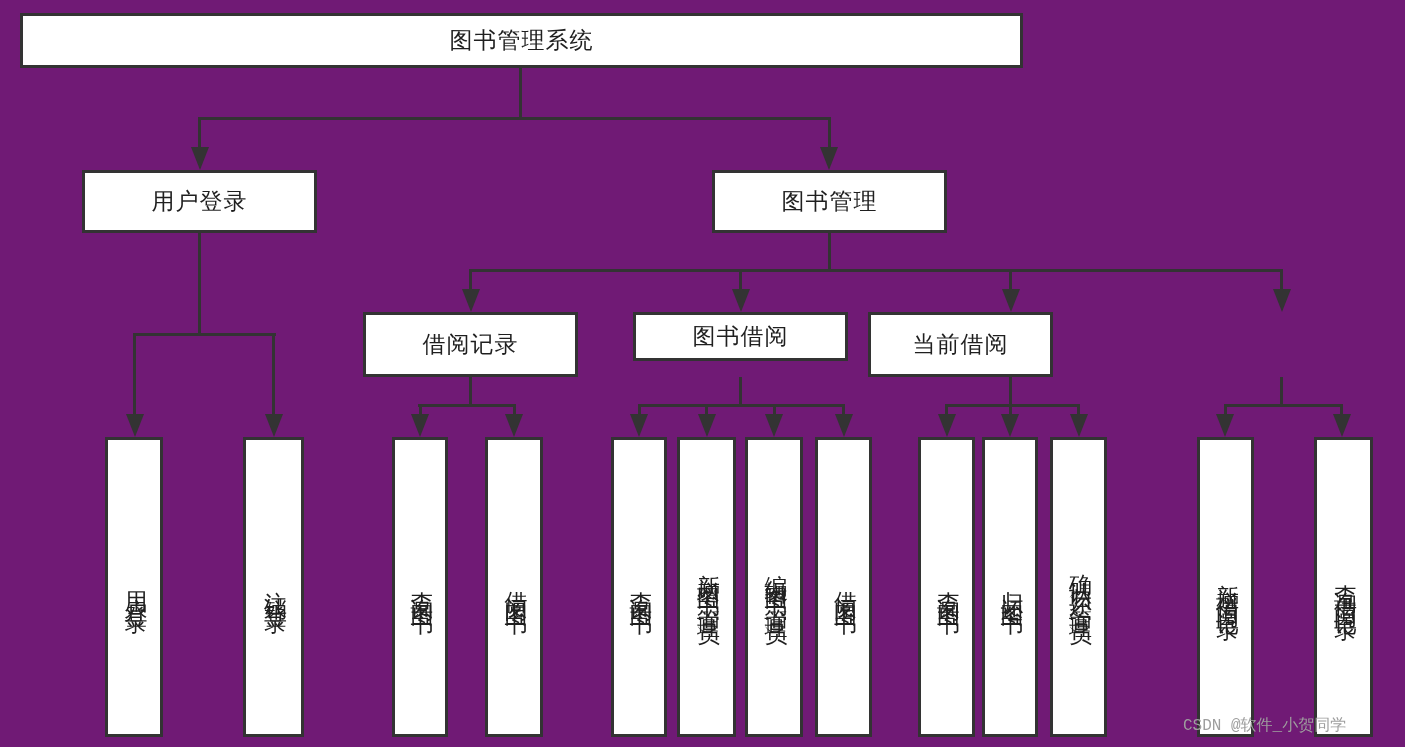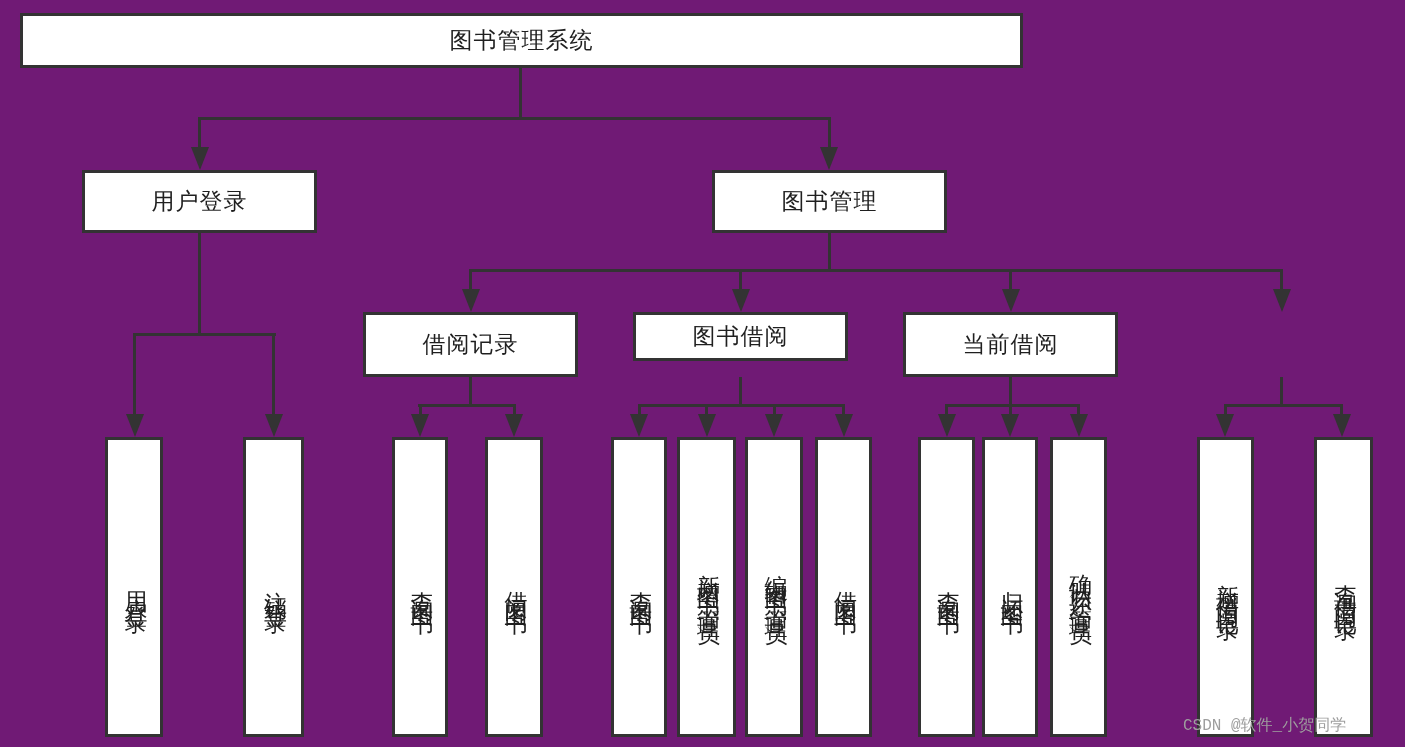--- a/index.html
+++ b/index.html
@@ -67,21 +67,21 @@
   <div class="box" style="left:712px;top:170px;width:235px;height:63px">
     <span class="lbl">图书管理</span>
   </div>
 
   <div class="box" style="left:363px;top:312px;width:215px;height:65px">
     <span class="lbl">借阅记录</span>
   </div>
   <div class="box" style="left:633px;top:312px;width:215px;height:49px">
     <span class="lbl">图书借阅</span>
   </div>
-  <div class="box" style="left:903px;top:312px;width:215px;height:65px">
+  <div class="box" style="left:868px;top:312px;width:185px;height:65px">
     <span class="lbl">当前借阅</span>
   </div>
 
   <div class="box vbox" style="left:105px;top:437px;width:58px;height:300px">
     <span class="lbl">用户登录</span>
   </div>
   <div class="box vbox" style="left:243px;top:437px;width:61px;height:300px">
     <span class="lbl">注销登录</span>
   </div>
 

